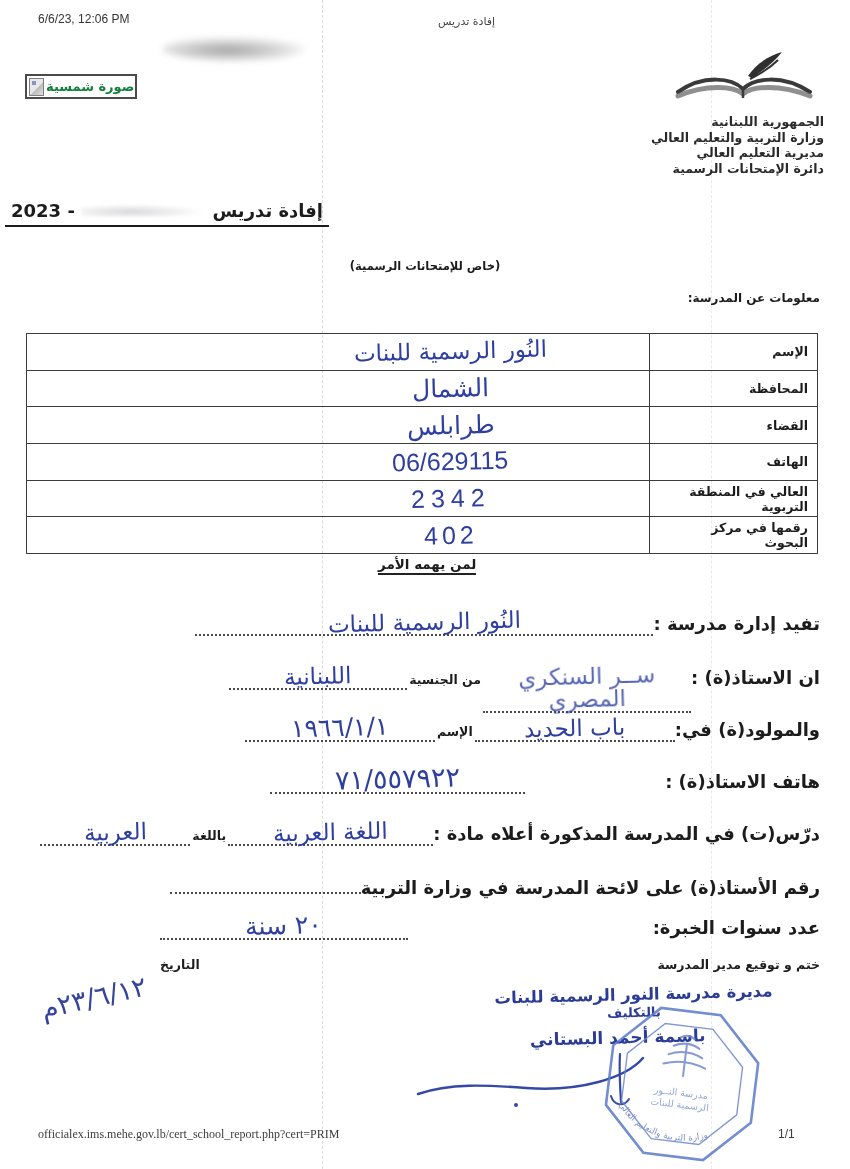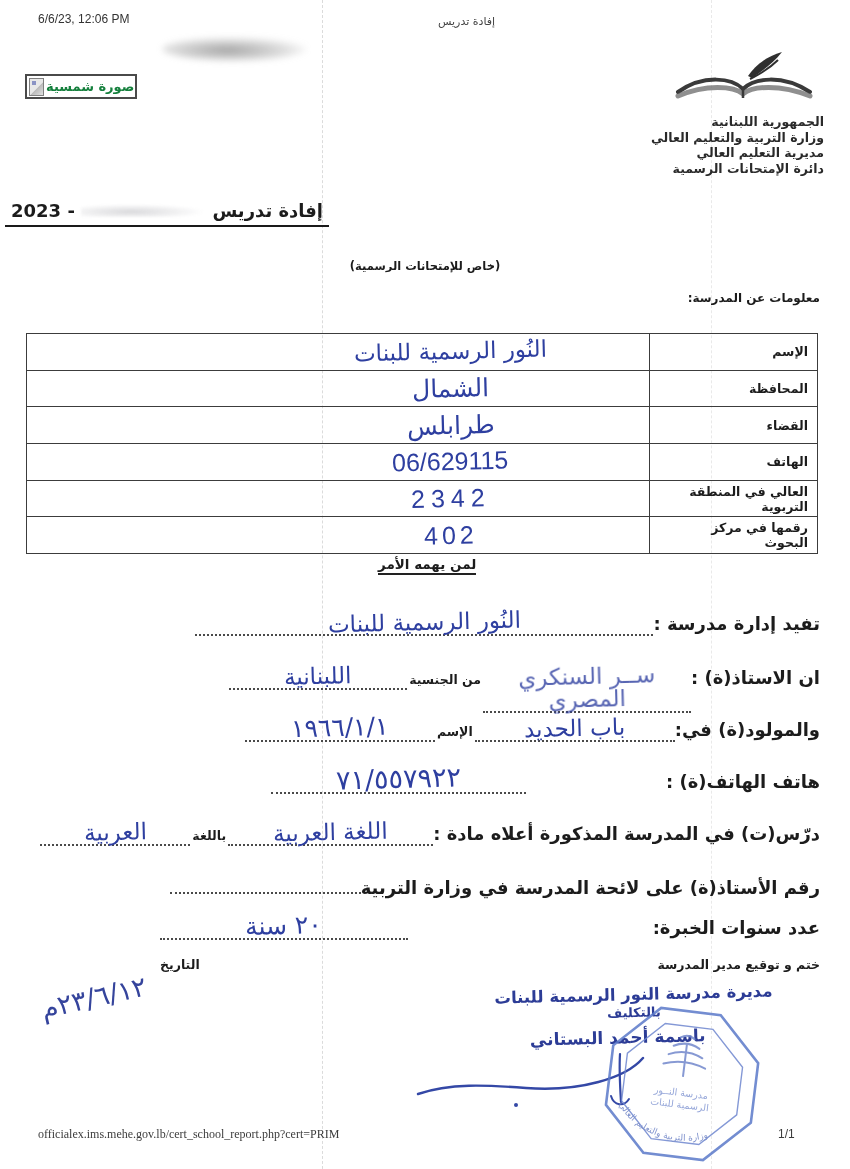--- a/index.html
+++ b/index.html
@@ -182,21 +182,21 @@
     <span class="dots" style="width:200px">
       <span class="hand hand-sm">باب الحديد</span>
     </span>
     <span class="fmid">الإسم</span>
     <span class="dots" style="width:190px">
       <span class="hand hand-md ltr-override">١٩٦٦/١/١</span>
     </span>
   </div>
 
   <div class="abs fline" style="top:770px">
-    <span class="flabel">هاتف الهاتف(ة) :</span>
+    <span class="flabel">هاتف الاستاذ(ة) :</span>
     <span style="width:140px"></span>
     <span class="dots" style="width:255px">
       <span class="hand hand-lg ltr-override">٧١/٥٥٧٩٢٢</span>
     </span>
   </div>
 
   <div class="abs fline" style="top:822px">
     <span class="flabel">درّس(ت) في المدرسة المذكورة أعلاه مادة :</span>
     <span class="dots" style="width:205px">
       <span class="hand hand-sm">اللغة العربية</span>

